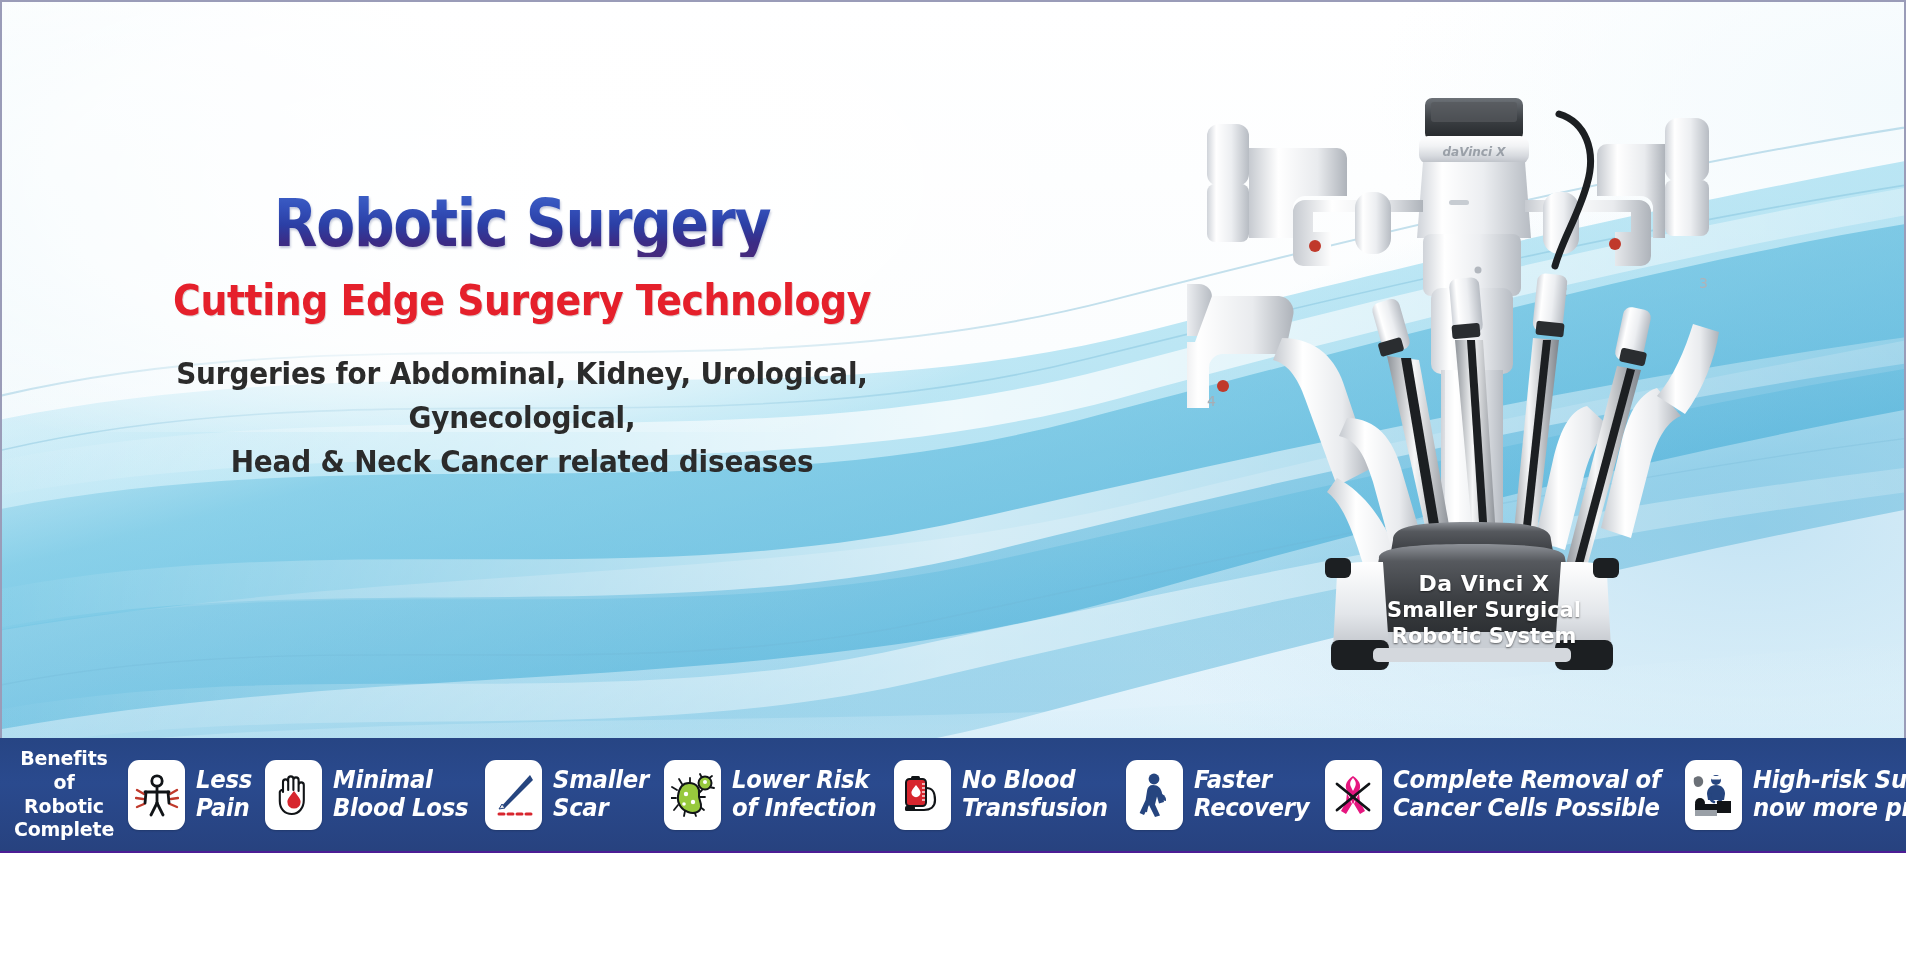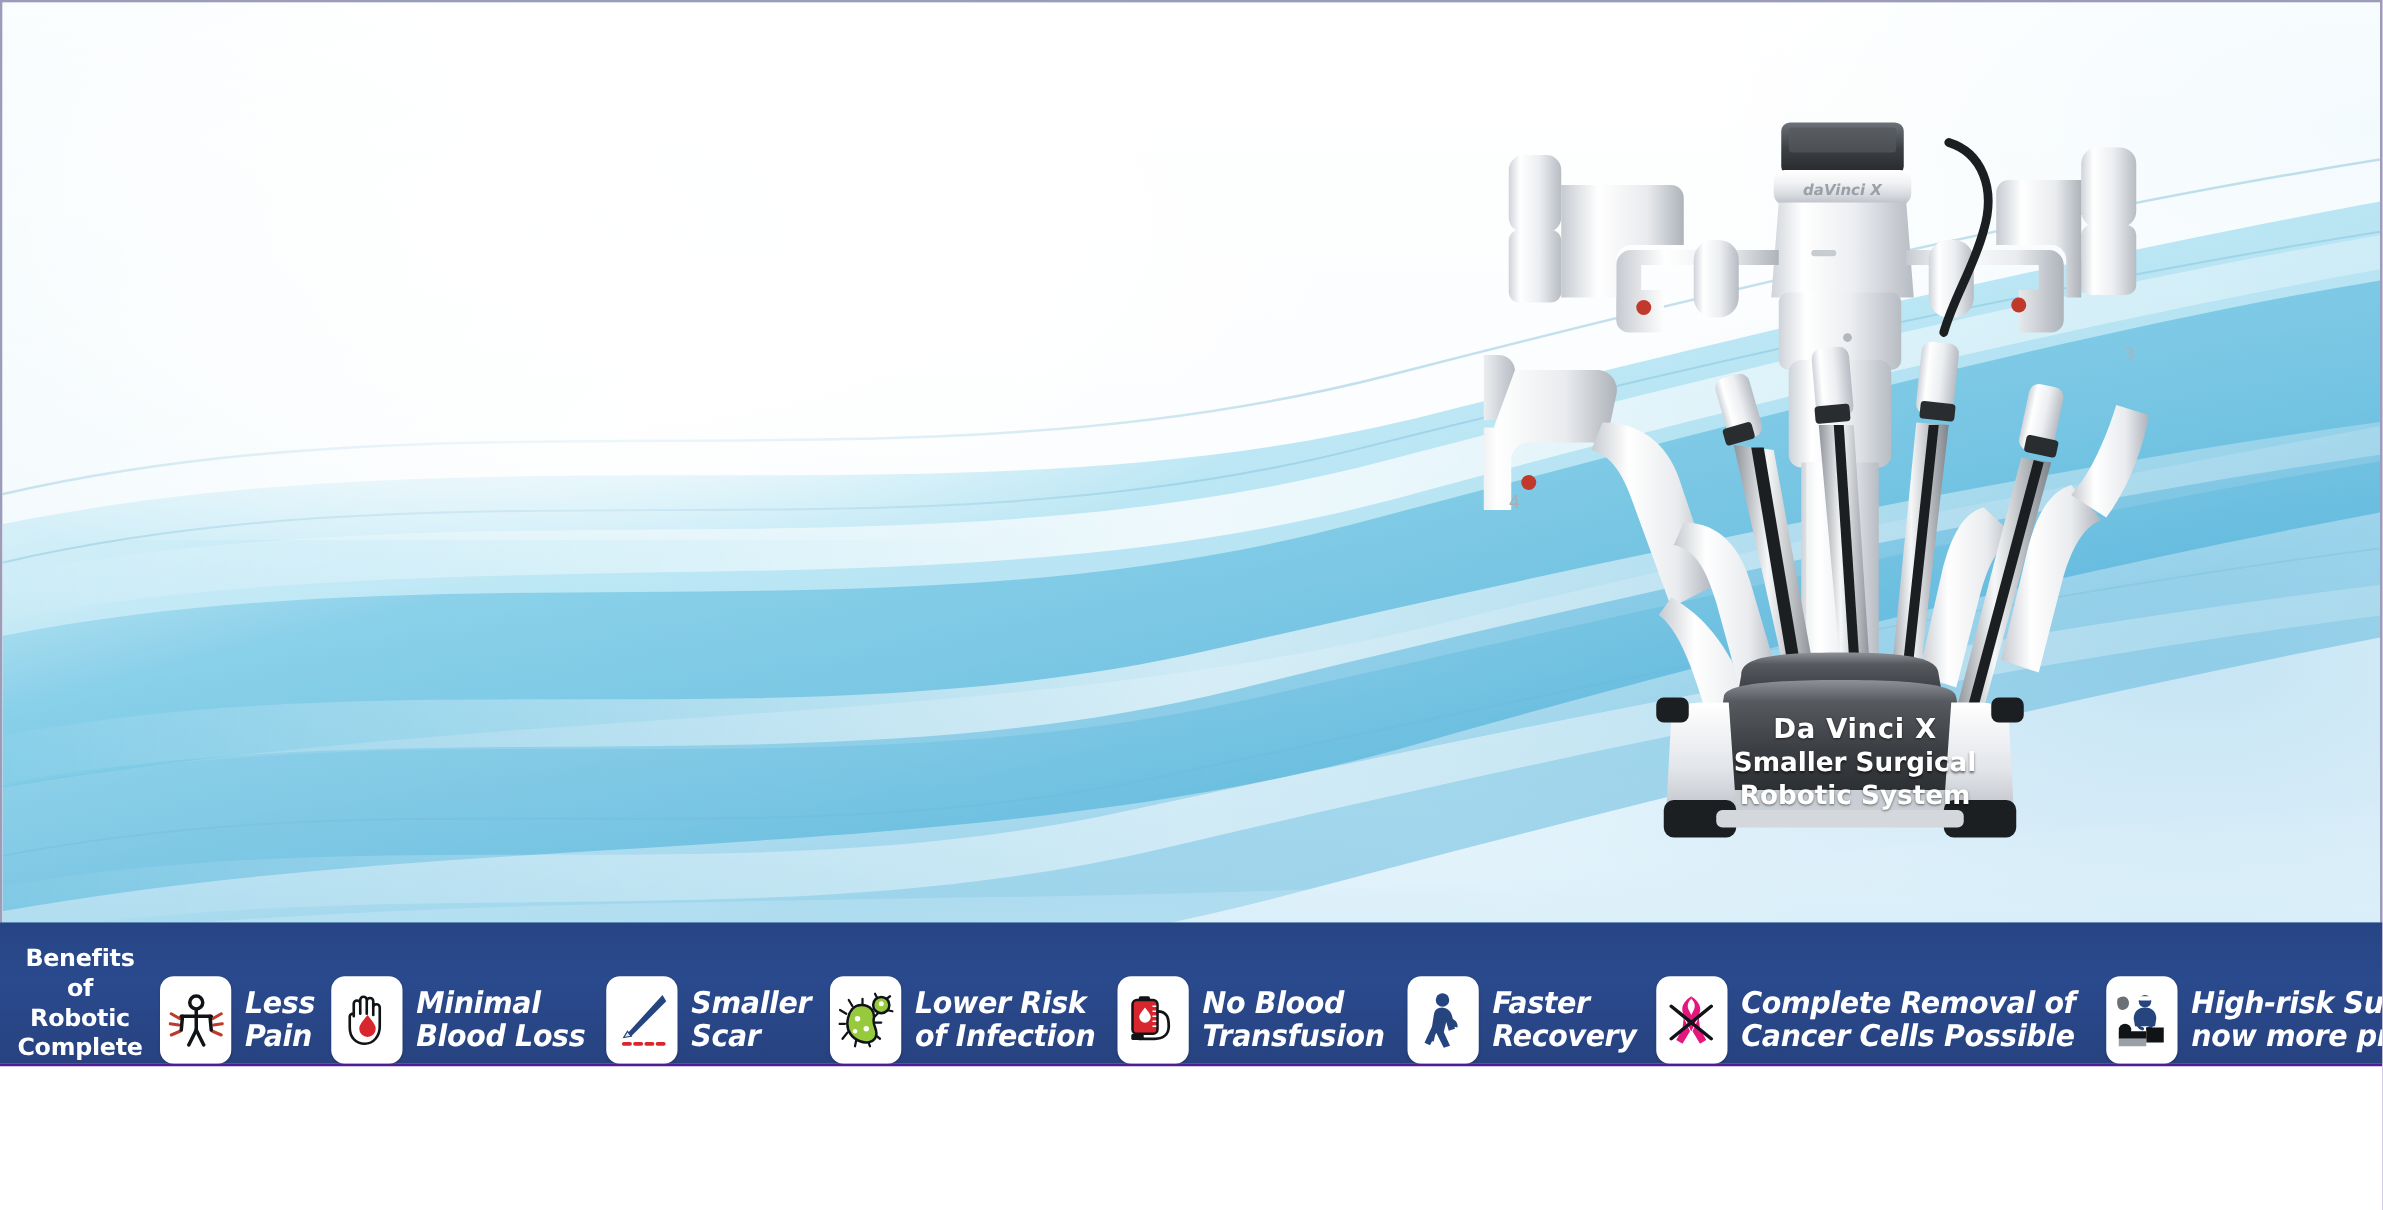--- a/index.html
+++ b/index.html
@@ -110,21 +110,21 @@
     font-family:"DejaVu Sans", sans-serif;
     font-weight:bold; font-size:21px; color:#ffffff;
     line-height:1.22; margin-top:3px;
     text-shadow:0 1px 2px rgba(0,0,0,0.55);
   }
 
   
   .bar{
     position:absolute; left:0; top:738px; width:1906px; height:113px;
     background:linear-gradient(180deg,#274584 0%, #2a4a8e 40%, #27427f 100%);
-    display:flex; align-items:flex-end;
+    display:flex; align-items:center;
     padding:0 6px 0 10px;
     overflow:hidden;
   }
   .bar-top-edge{
     position:absolute; left:0; top:738px; width:1906px; height:3px;
     background:linear-gradient(90deg,#6fb7d8,#8fd0e8,#63a9cf);
     opacity:.85;
   }
   .bar-title{
     font-family:"DejaVu Sans", sans-serif;
@@ -373,20 +373,28 @@
     </div>
 
     <div class="robot-label">
       <div class="rl-main">Da Vinci X</div>
       <div class="rl-sub">
         <span>Smaller Surgical</span><br>
         <span>Robotic System</span>
       </div>
     </div>
 
+    <div class="headline">
+      <div class="title">Robotic Surgery</div>
+      <div class="subtitle">Cutting Edge Surgery Technology</div>
+      <div class="desc">
+        <span class="l1">Surgeries for Abdominal, Kidney, Urological, Gynecological,</span>
+        <span class="l2">Head &amp; Neck Cancer related diseases</span>
+      </div>
+    </div>
   </div>
 
   <div class="bar-top-edge"></div>
   <div class="bar">
 
     <div class="bar-title">
       <span>Benefits of</span><br>
       <span>Robotic</span><br>
       <span>Complete</span>
     </div>

